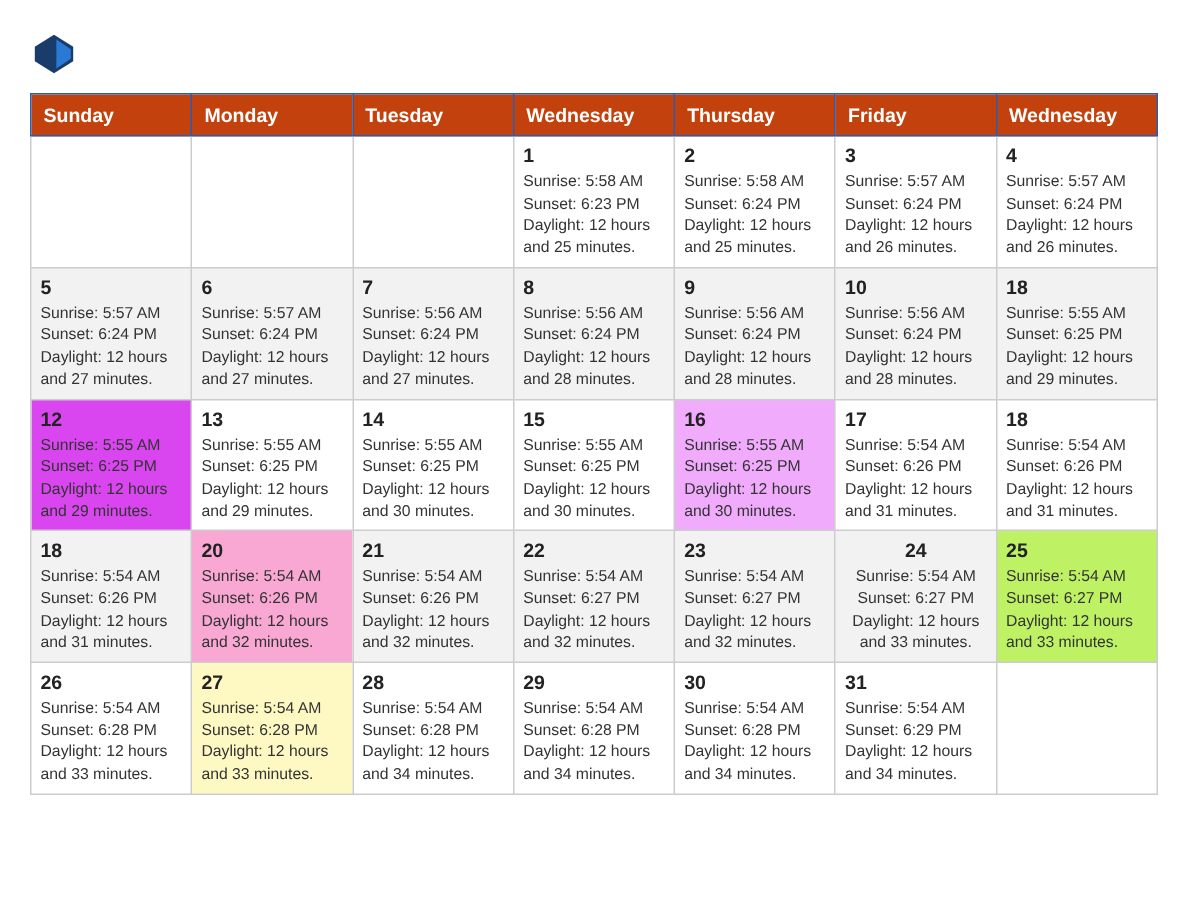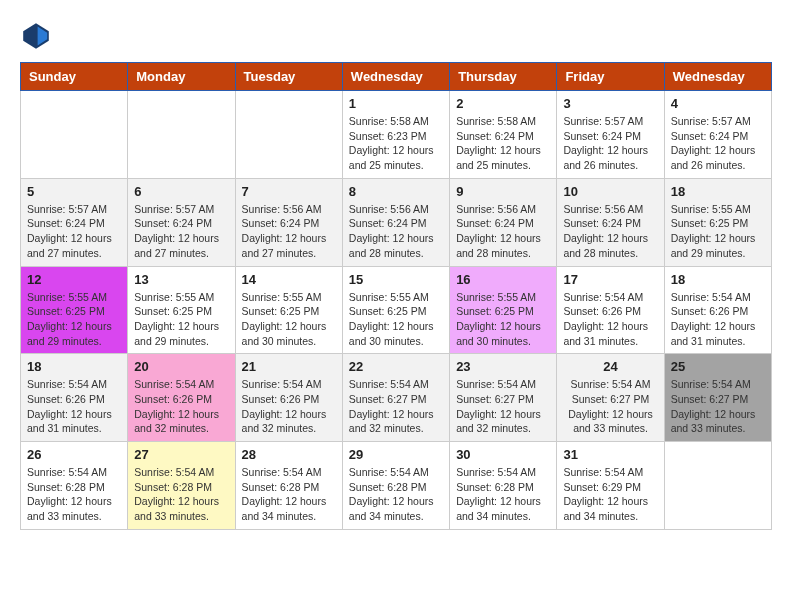--- a/index.html
+++ b/index.html
@@ -292,21 +292,21 @@
 Daylight: 12 hours
 and 32 minutes.</div>
         </td>
         <td style="background: rgb(242, 242, 242); text-align: center;">
           <span class="day-num">24</span>
           <div class="day-info" style="white-space: pre-line;">Sunrise: 5:54 AM
 Sunset: 6:27 PM
 Daylight: 12 hours
 and 33 minutes.</div>
         </td>
-        <td style="background: #a3a3a3;">
+        <td style="background: #bef264;">
           <span class="day-num">25</span>
           <div class="day-info" style="white-space: pre-line;">Sunrise: 5:54 AM
 Sunset: 6:27 PM
 Daylight: 12 hours
 and 33 minutes.</div>
         </td>
       </tr>
       <tr>
         <td style="background: rgb(255, 255, 255);">
           <span class="day-num">26</span>

